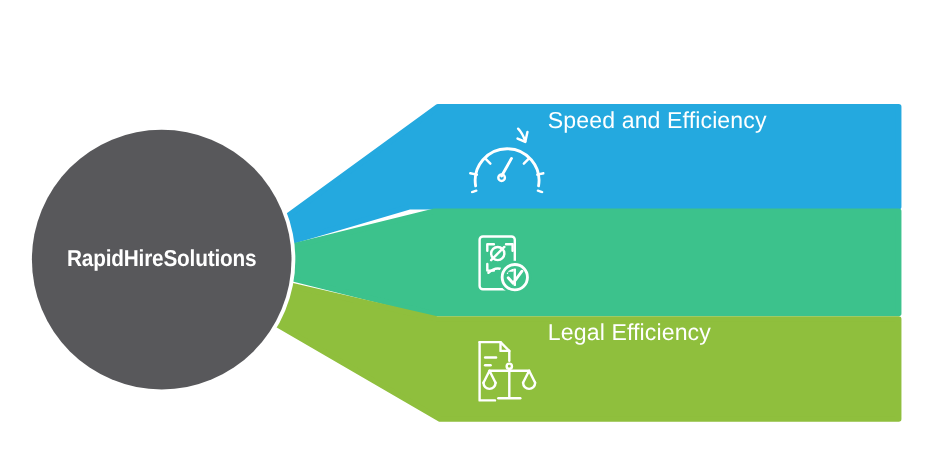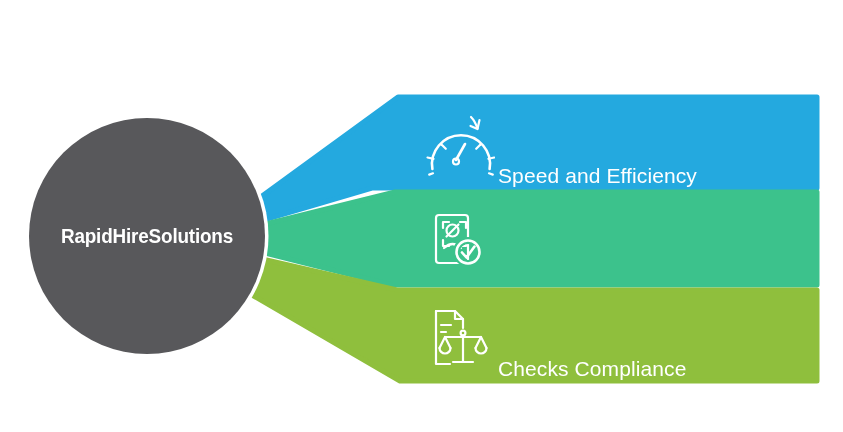--- a/index.html
+++ b/index.html
@@ -8,21 +8,21 @@
     background:#ffffff;font-family:"Liberation Sans",sans-serif;
   }
   .shapes{position:absolute;left:0;top:0;}
   .hub-label{
     position:absolute;left:29px;top:118px;width:236px;height:236px;
     display:flex;align-items:center;justify-content:center;
     color:#ffffff;font-weight:700;font-size:21px;letter-spacing:-0.2px;
     transform:scaleX(0.9);
   }
   .band-label{
-    position:absolute;left:498px;display:flex;align-items:flex-end;
+    position:absolute;left:498px;display:flex;align-items:flex-start;
     color:#ffffff;font-size:21px;font-weight:500;line-height:25px;
     letter-spacing:0.1px;
   }
   .band-label.b0{top:97px;height:91px;width:310px;}
   .band-label.b1{top:192px;height:93px;width:272px;}
   .band-label.b2{top:290px;height:91px;width:310px;}
   .icon{position:absolute;}
   .icon .ln{fill:none;stroke:#ffffff;stroke-width:2.2;stroke-linecap:round;stroke-linejoin:round;}
   .icon .thick{stroke-width:2.6;}
 </style>
@@ -84,16 +84,16 @@
     <path class="ln" d="M7.5,42 A5.5,5.5 0 0 0 18.5,42"></path>
     <polyline class="ln" points="43.5,42 49,31 54.5,42"></polyline>
     <path class="ln" d="M43.5,42 A5.5,5.5 0 0 0 54.5,42"></path>
     <line class="ln" x1="21" y1="56" x2="41" y2="56"></line>
   </svg>
 
   <div class="band-label b0">
     <span>Speed and Efficiency</span>
   </div>
   <div class="band-label b2">
-    <span>Checks Compliance</span>
+    <span>Legal Efficiency</span>
   </div>
 
 </div>
 
 </body></html>

